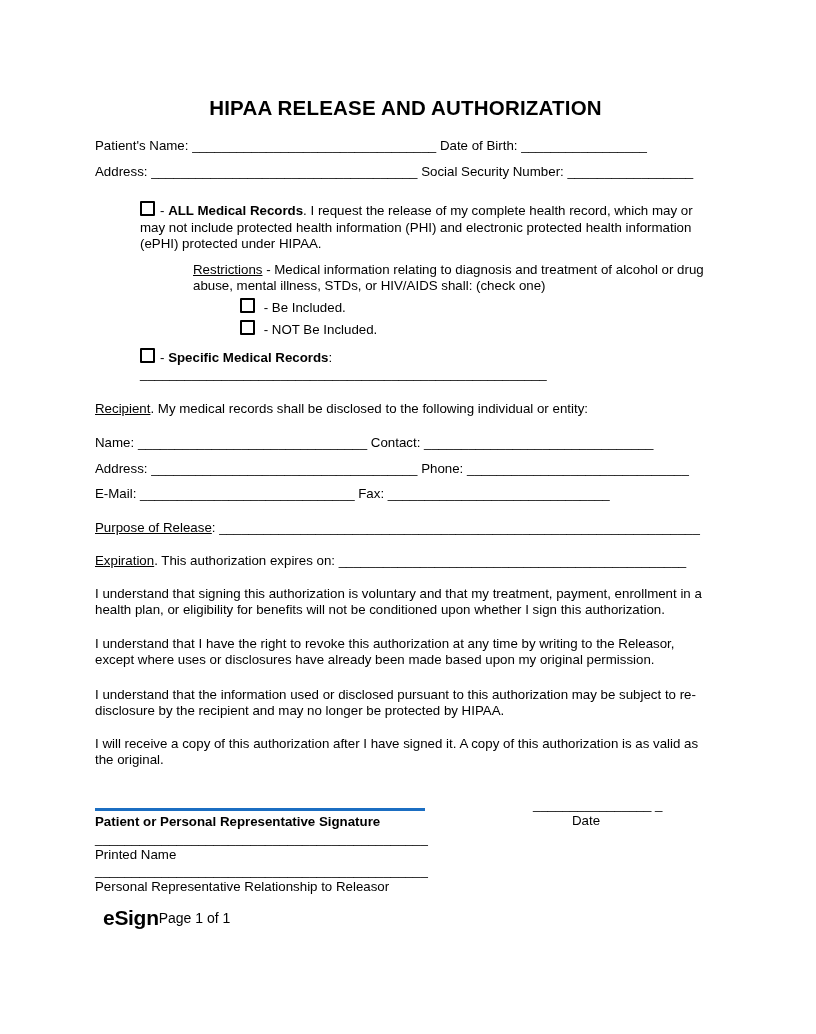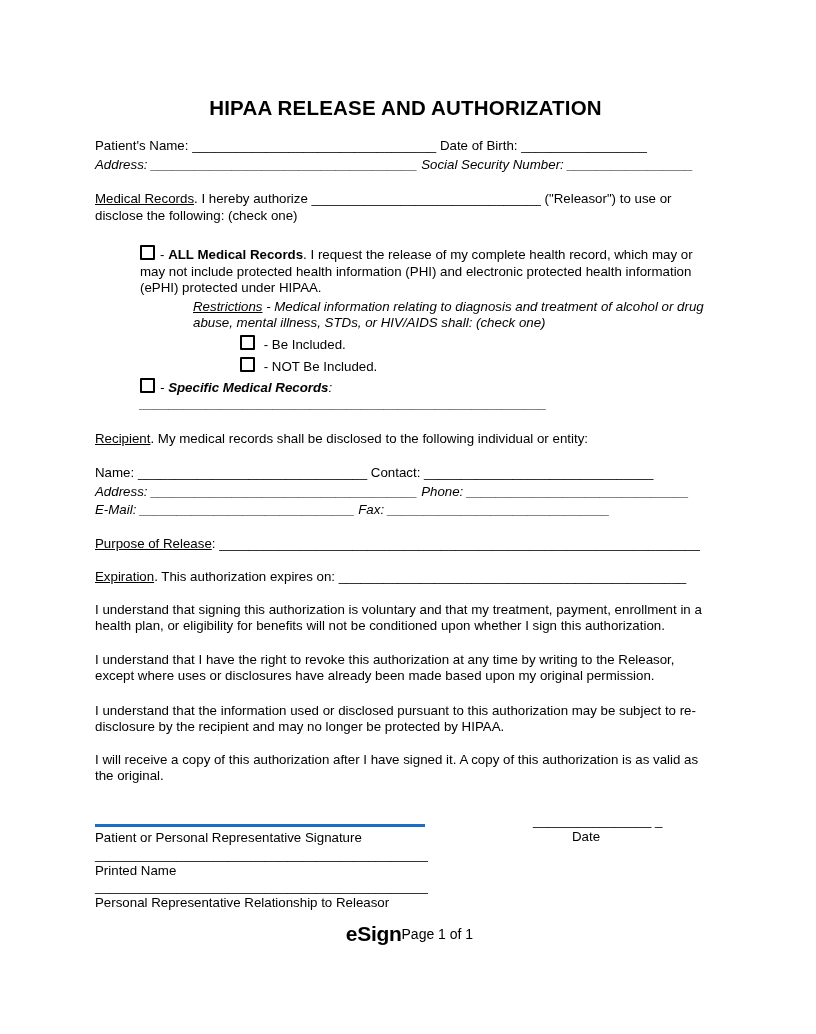--- a/index.html
+++ b/index.html
@@ -4,43 +4,43 @@
 <style>
   html,body{margin:0;padding:0;background:#ffffff;}
   body{width:816px;height:1034px;overflow:hidden;position:relative;
        font-family:"Liberation Sans",sans-serif;color:#000;}
   .page{box-sizing:border-box;width:816px;height:1034px;
         padding:96px 100px 0 95px;font-size:13.3px;line-height:16.5px;}
   h1{font-size:20.5px;line-height:23px;font-weight:bold;text-align:center;
      margin:0 0 0 0;letter-spacing:.2px;}
   p,.row,.para{margin:0;}
   .mt20{margin-top:19px;}
-  .mt9{margin-top:2px;font-style:italic;}
+  .mt9{margin-top:9px;}
   .mt16{margin-top:16px;}
   .mt17{margin-top:17px;}
   .mt18{margin-top:18px;}
   .mt21{margin-top:21px;}
   .u{text-decoration:underline;}
   .b{font-weight:bold;}
   .blank{letter-spacing:0;}
   .cb{display:inline-block;width:11px;height:11px;border:2px solid #000;
       border-radius:1px;vertical-align:-1px;margin-right:5px;background:#fff;}
   .indent1{margin-left:45px;max-width:560px;}
   .indent2{margin-left:98px;max-width:535px;}
   .indent3{margin-left:145px;margin-top:3px;line-height:19px;}
   .sig-row{display:flex;margin-top:28px;}
   .sig-col1{width:330px;}
   .sig-col2{margin-left:108px;}
   .sig-line{height:3px;width:330px;margin-top:11px;margin-bottom:3px;}
-  .sig-label{font-weight:normal;line-height:16px;}
+  .sig-label{font-weight:bold;line-height:16px;}
   .date-label{line-height:16px;margin-left:39px;}
   .sig-block{margin-top:1px;}
   .sig-block .blank-row{line-height:16px;}
   .sig-block .under-label{line-height:15px;}
-  .footer{display:flex;justify-content:center;align-items:flex-end;
+  .footer{display:flex;justify-content:flex-start;align-items:flex-end;
           margin-top:16px;}
   .brand{font-size:21px;font-weight:bold;letter-spacing:-0.3px;padding-left:8px;}
   .page-num{font-size:14px;}
 </style>
 </head>
 <body>
 
 <div class="page">
 
   <h1>HIPAA RELEASE AND AUTHORIZATION</h1>
@@ -52,23 +52,20 @@
     <span class="blank">_________________</span>
   </p>
 
   <p class="row mt9">
     <span>Address:</span>
     <span class="blank">____________________________________</span>
     <span>Social Security Number:</span>
     <span class="blank">_________________</span>
   </p>
 
-  <p class="para mt18"><span class="u">Medical Records</span><span>. I hereby authorize</span>
-    <span class="blank">_______________________________</span>
-    <span>("Releasor") to use or disclose the following: (check one)</span></p>
 
   <p class="para indent1 mt21">
     <span class="cb"></span><span>- </span><span class="b">ALL Medical Records</span><span>. I request the release of my complete health record, which may or may not include protected health information (PHI) and electronic protected health information (ePHI) protected under HIPAA.</span></p>
 
   <p class="para indent2 mt9"><span class="u">Restrictions</span><span> - Medical information relating to diagnosis and treatment of alcohol or drug abuse, mental illness, STDs, or HIV/AIDS shall: (check one)</span></p>
 
   <p class="para indent3">
     <span class="cb"></span>
     <span>- Be Included.</span>
   </p>

